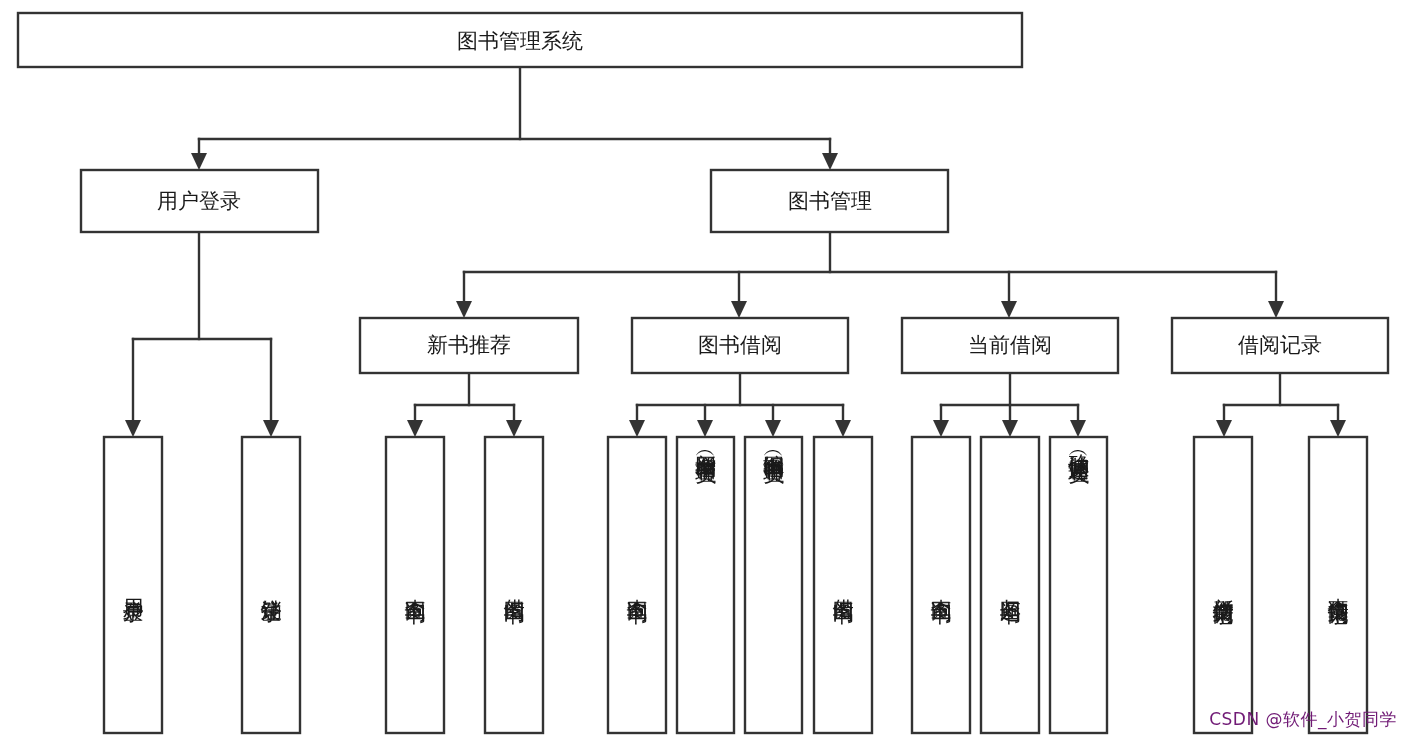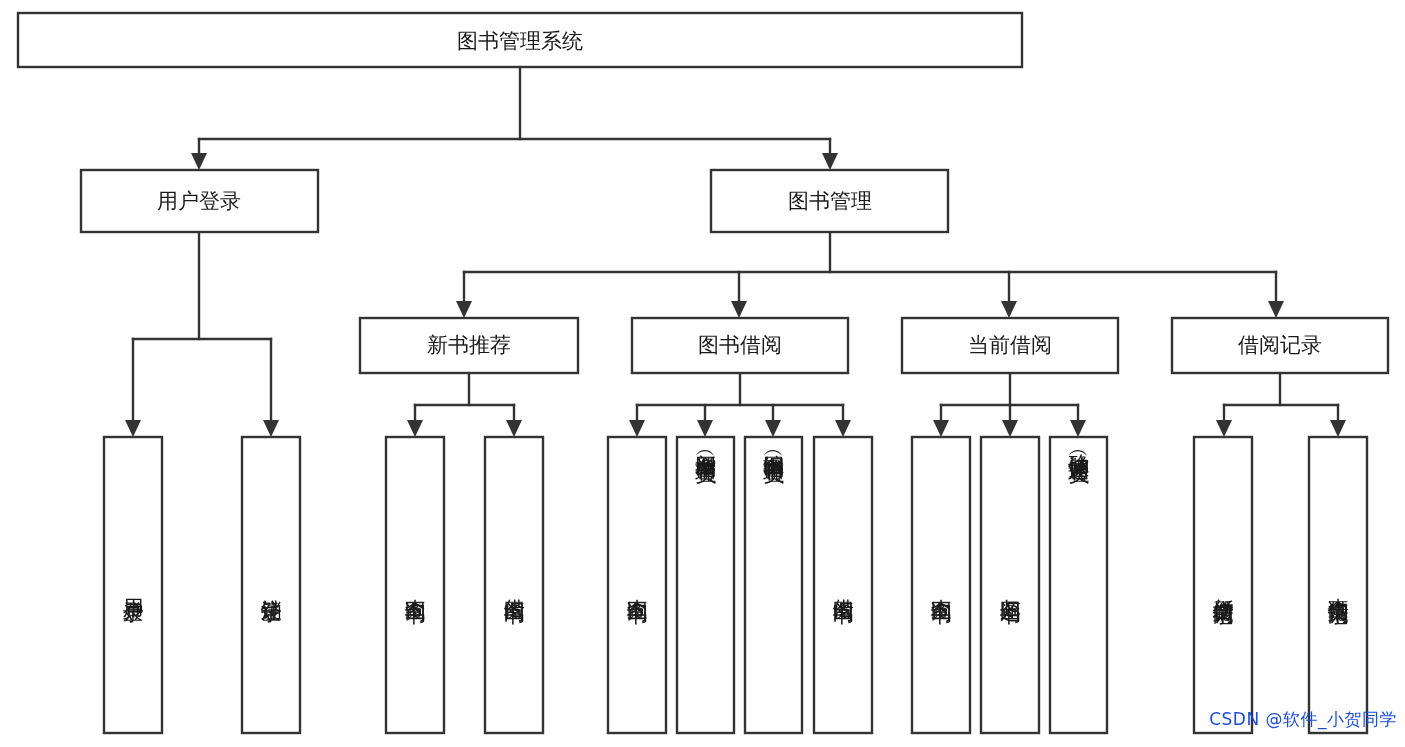--- a/index.html
+++ b/index.html
@@ -66,21 +66,21 @@
     color: #1a1a1a;
     letter-spacing: 1.5px;
     white-space: nowrap;
   }
   #watermark {
     position: absolute;
     right: 8px;
     bottom: 6px;
     font-family: "DejaVu Sans", "Liberation Sans", sans-serif;
     font-size: 17px;
-    color: #1d4ed8;
+    color: #701a75;
     white-space: nowrap;
     letter-spacing: 0.5px;
   }
 </style>
 </head>
 <body>
 
 <div id="chart-root">
 
   <svg width="1405" height="747" viewBox="0 0 1405 747">

